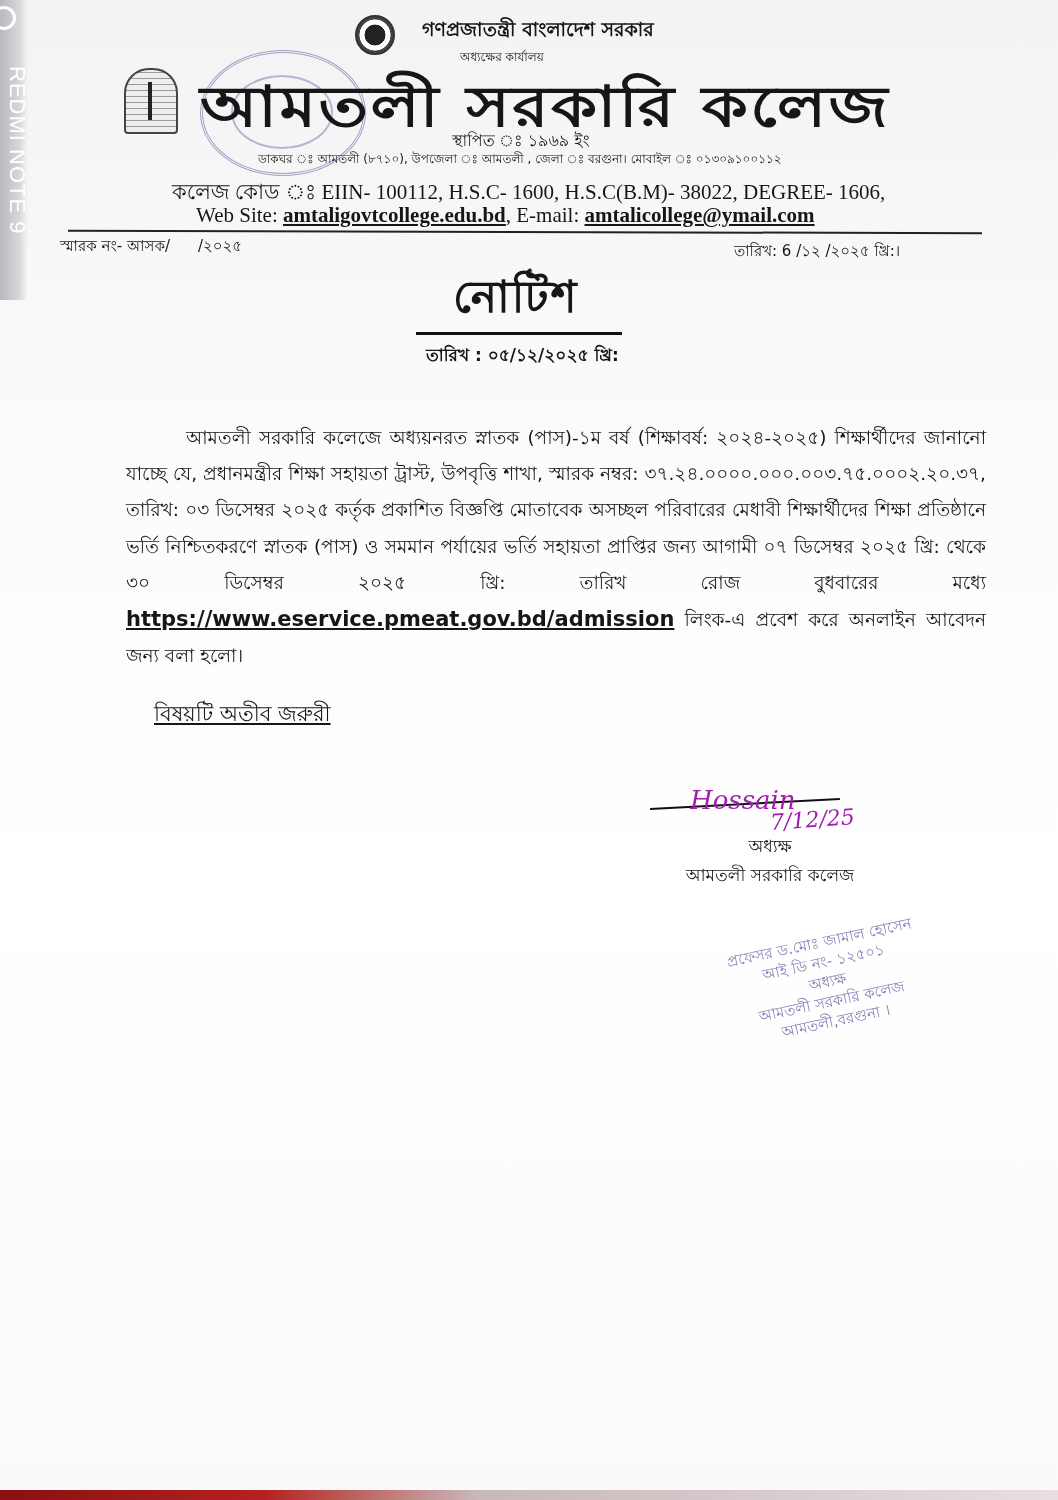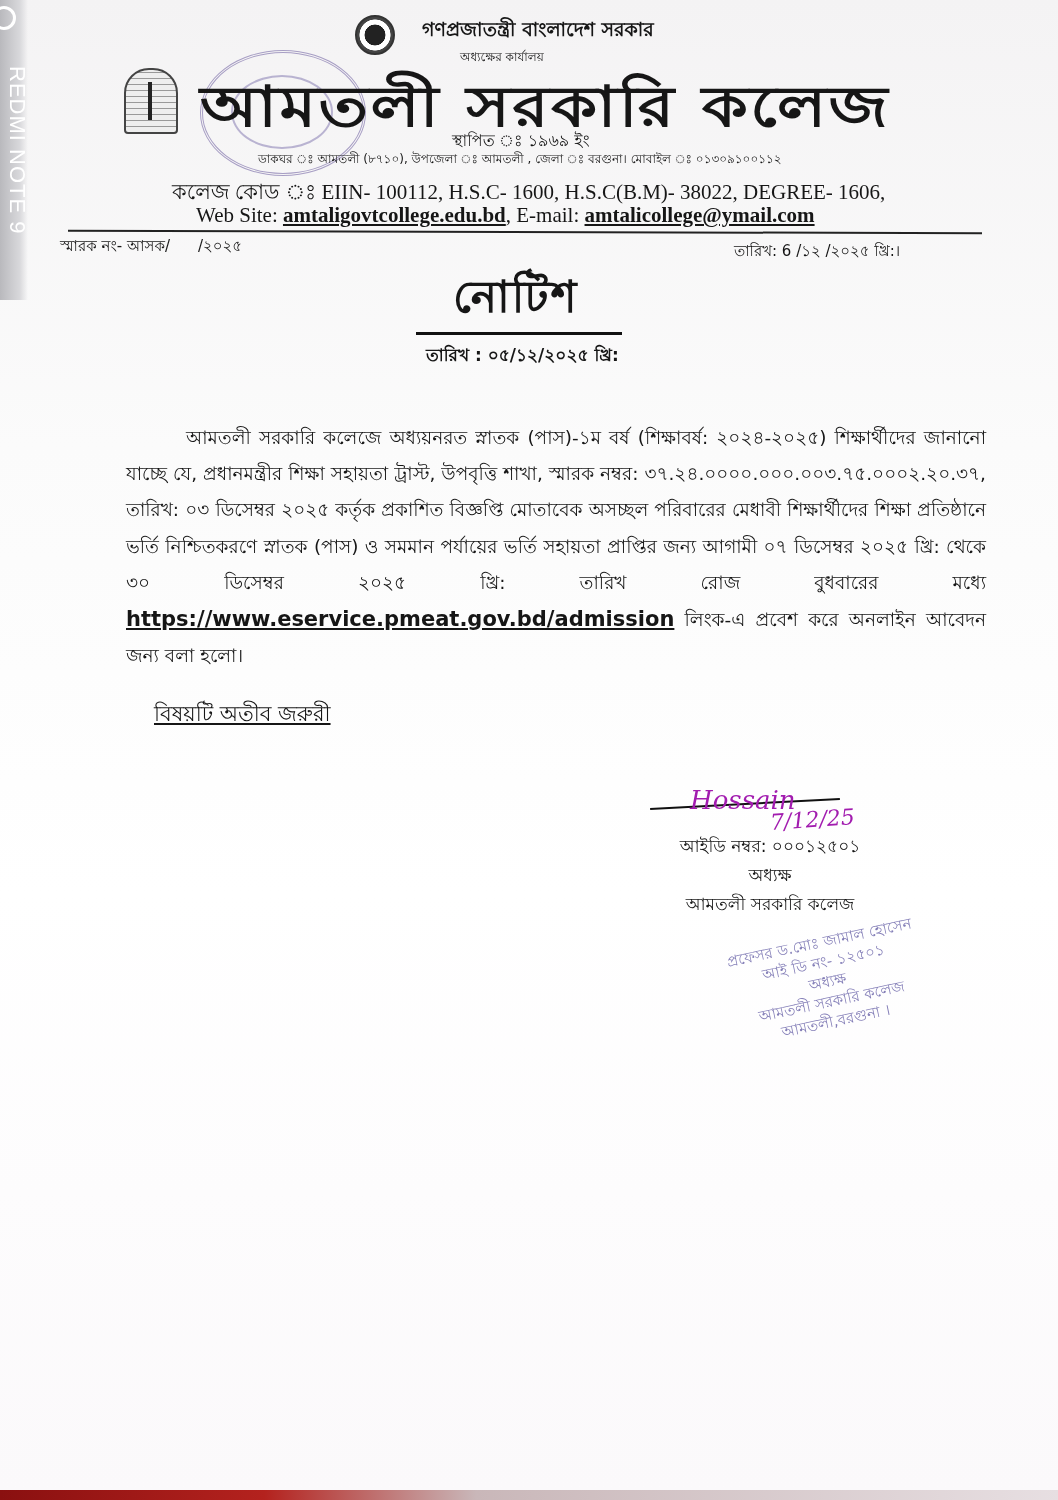--- a/index.html
+++ b/index.html
@@ -131,21 +131,20 @@
 <div class="abs body"><span class="indent"></span><span>আমতলী সরকারি কলেজে অধ্যয়নরত স্নাতক (পাস)-১ম বর্ষ (শিক্ষাবর্ষ: ২০২৪-২০২৫) শিক্ষার্থীদের জানানো যাচ্ছে যে, প্রধানমন্ত্রীর শিক্ষা সহায়তা ট্রাস্ট, উপবৃত্তি শাখা, স্মারক নম্বর: ৩৭.২৪.০০০০.০০০.০০৩.৭৫.০০০২.২০.৩৭, তারিখ: ০৩ ডিসেম্বর ২০২৫ কর্তৃক  প্রকাশিত বিজ্ঞপ্তি মোতাবেক অসচ্ছল পরিবারের মেধাবী শিক্ষার্থীদের শিক্ষা প্রতিষ্ঠানে ভর্তি নিশ্চিতকরণে স্নাতক (পাস) ও সমমান পর্যায়ের ভর্তি সহায়তা প্রাপ্তির জন্য আগামী ০৭ ডিসেম্বর ২০২৫ খ্রি: থেকে ৩০ ডিসেম্বর ২০২৫ খ্রি: তারিখ রোজ বুধবারের মধ্যে </span><span class="url">https://www.eservice.pmeat.gov.bd/admission</span><span> লিংক-এ প্রবেশ করে অনলাইন আবেদন জন্য বলা হলো।</span></div>
 
 <div class="abs remark">বিষয়টি অতীব জরুরী</div>
 
 <div class="abs signature">
   <div class="sig-line"></div>
   <span style="position:absolute;left:40px;top:0;">Hossain</span>
   <span class="sig-date">7/12/25</span>
 </div>
 <div class="abs sign-block">
-  <div>আইডি নম্বর: ০০০১২৫০১</div>
   <div>অধ্যক্ষ</div>
   <div>আমতলী সরকারি কলেজ</div>
 </div>
 
 <div class="abs stamp">
   <div>প্রফেসর ড.মোঃ জামাল হোসেন</div>
   <div>আই ডি নং- ১২৫০১</div>
   <div>অধ্যক্ষ</div>
   <div>আমতলী সরকারি কলেজ</div>
   <div>আমতলী,বরগুনা ।</div>

